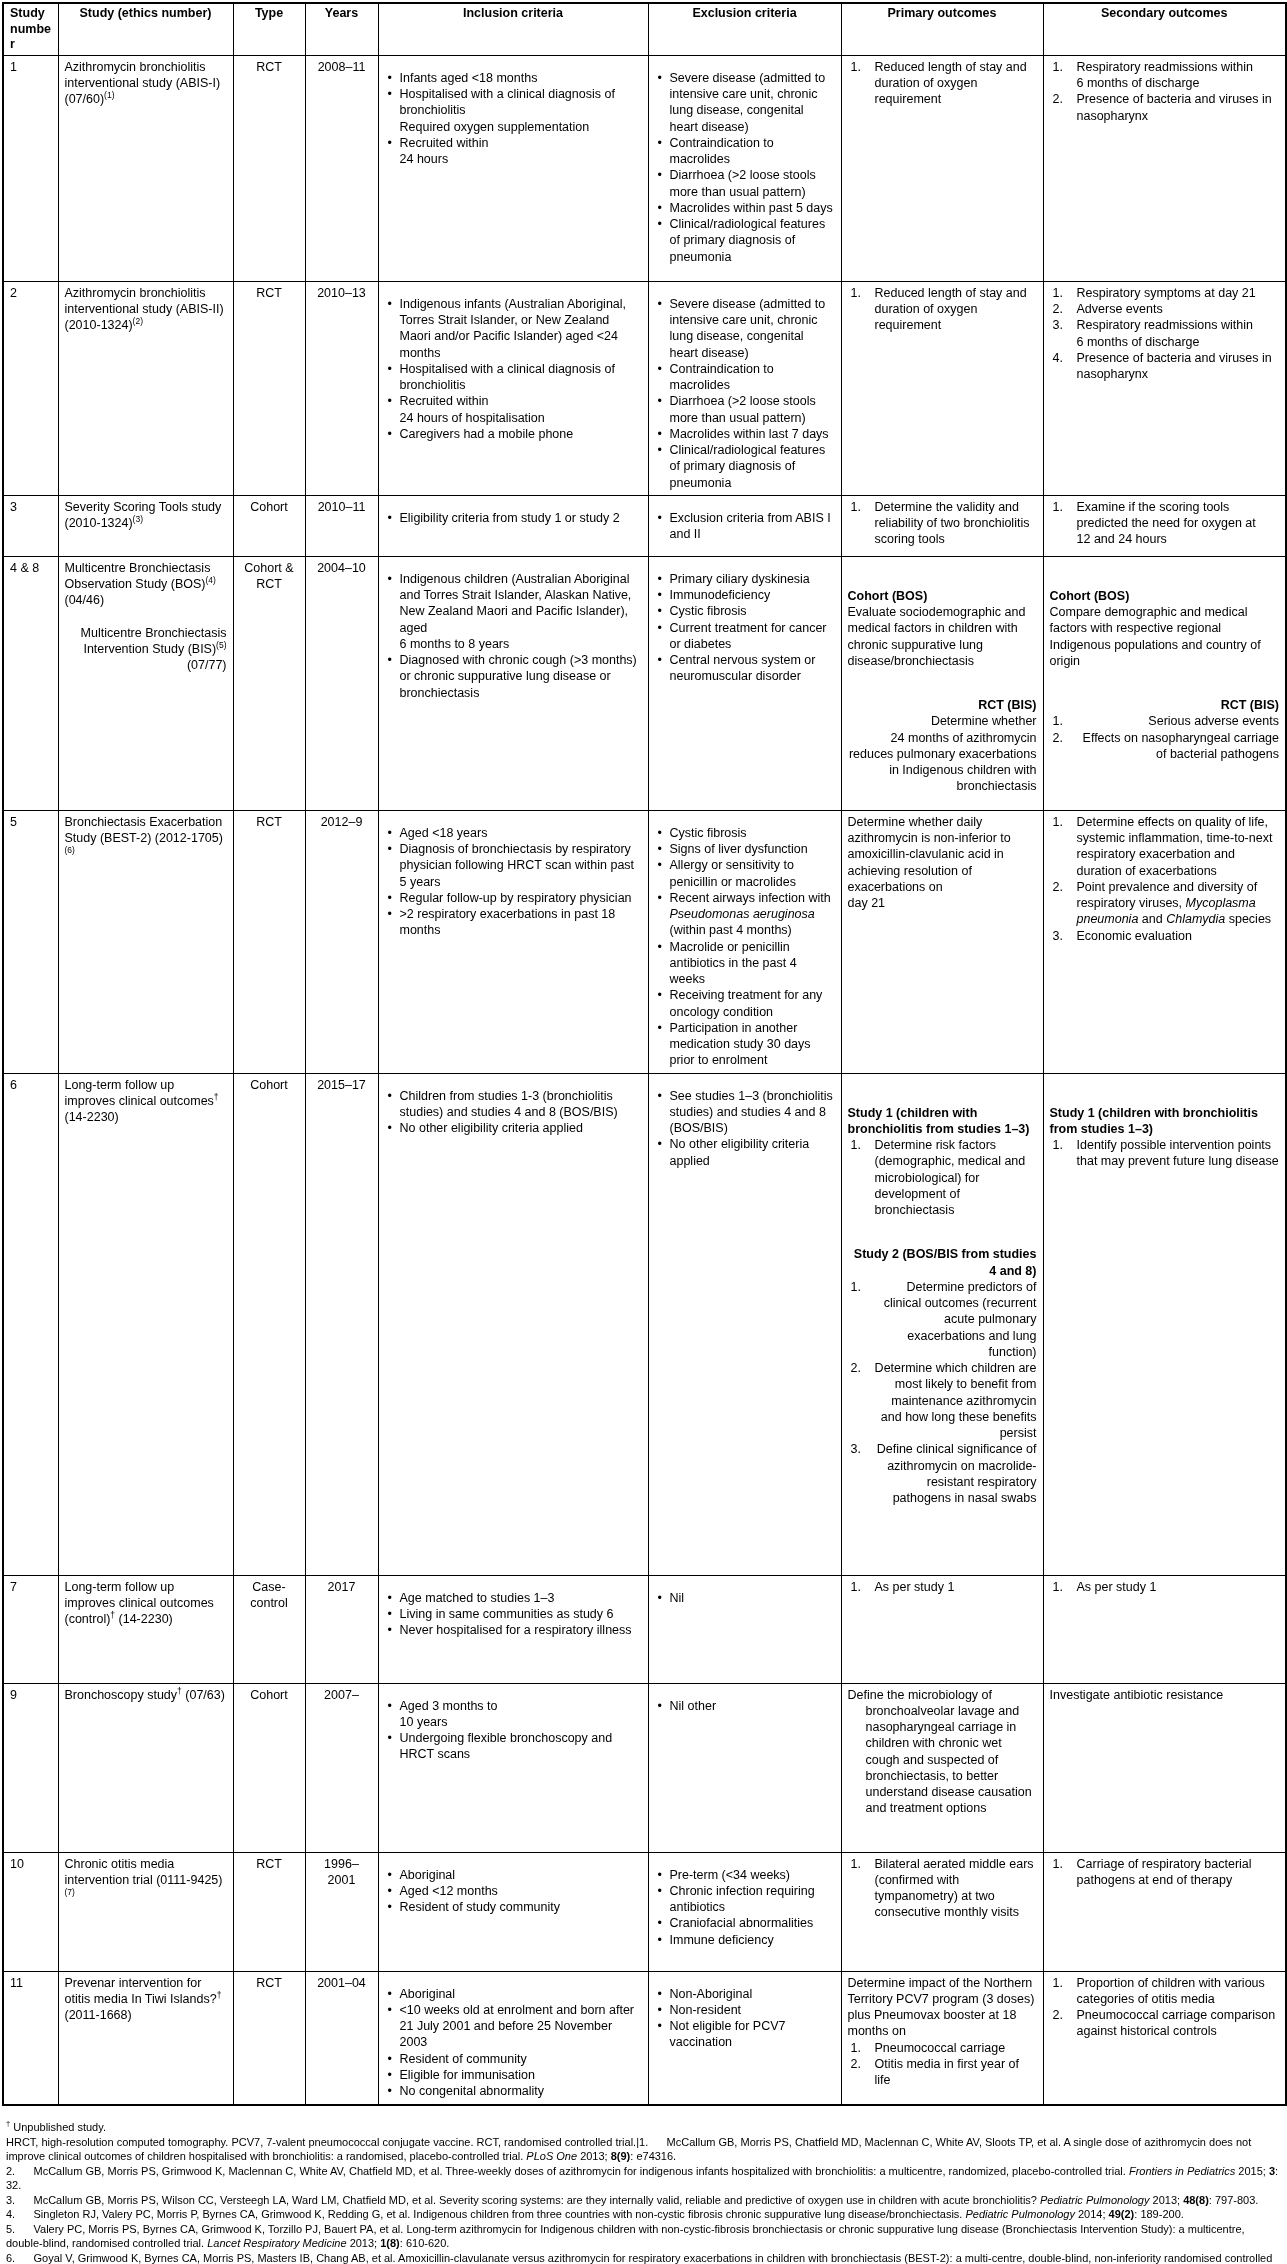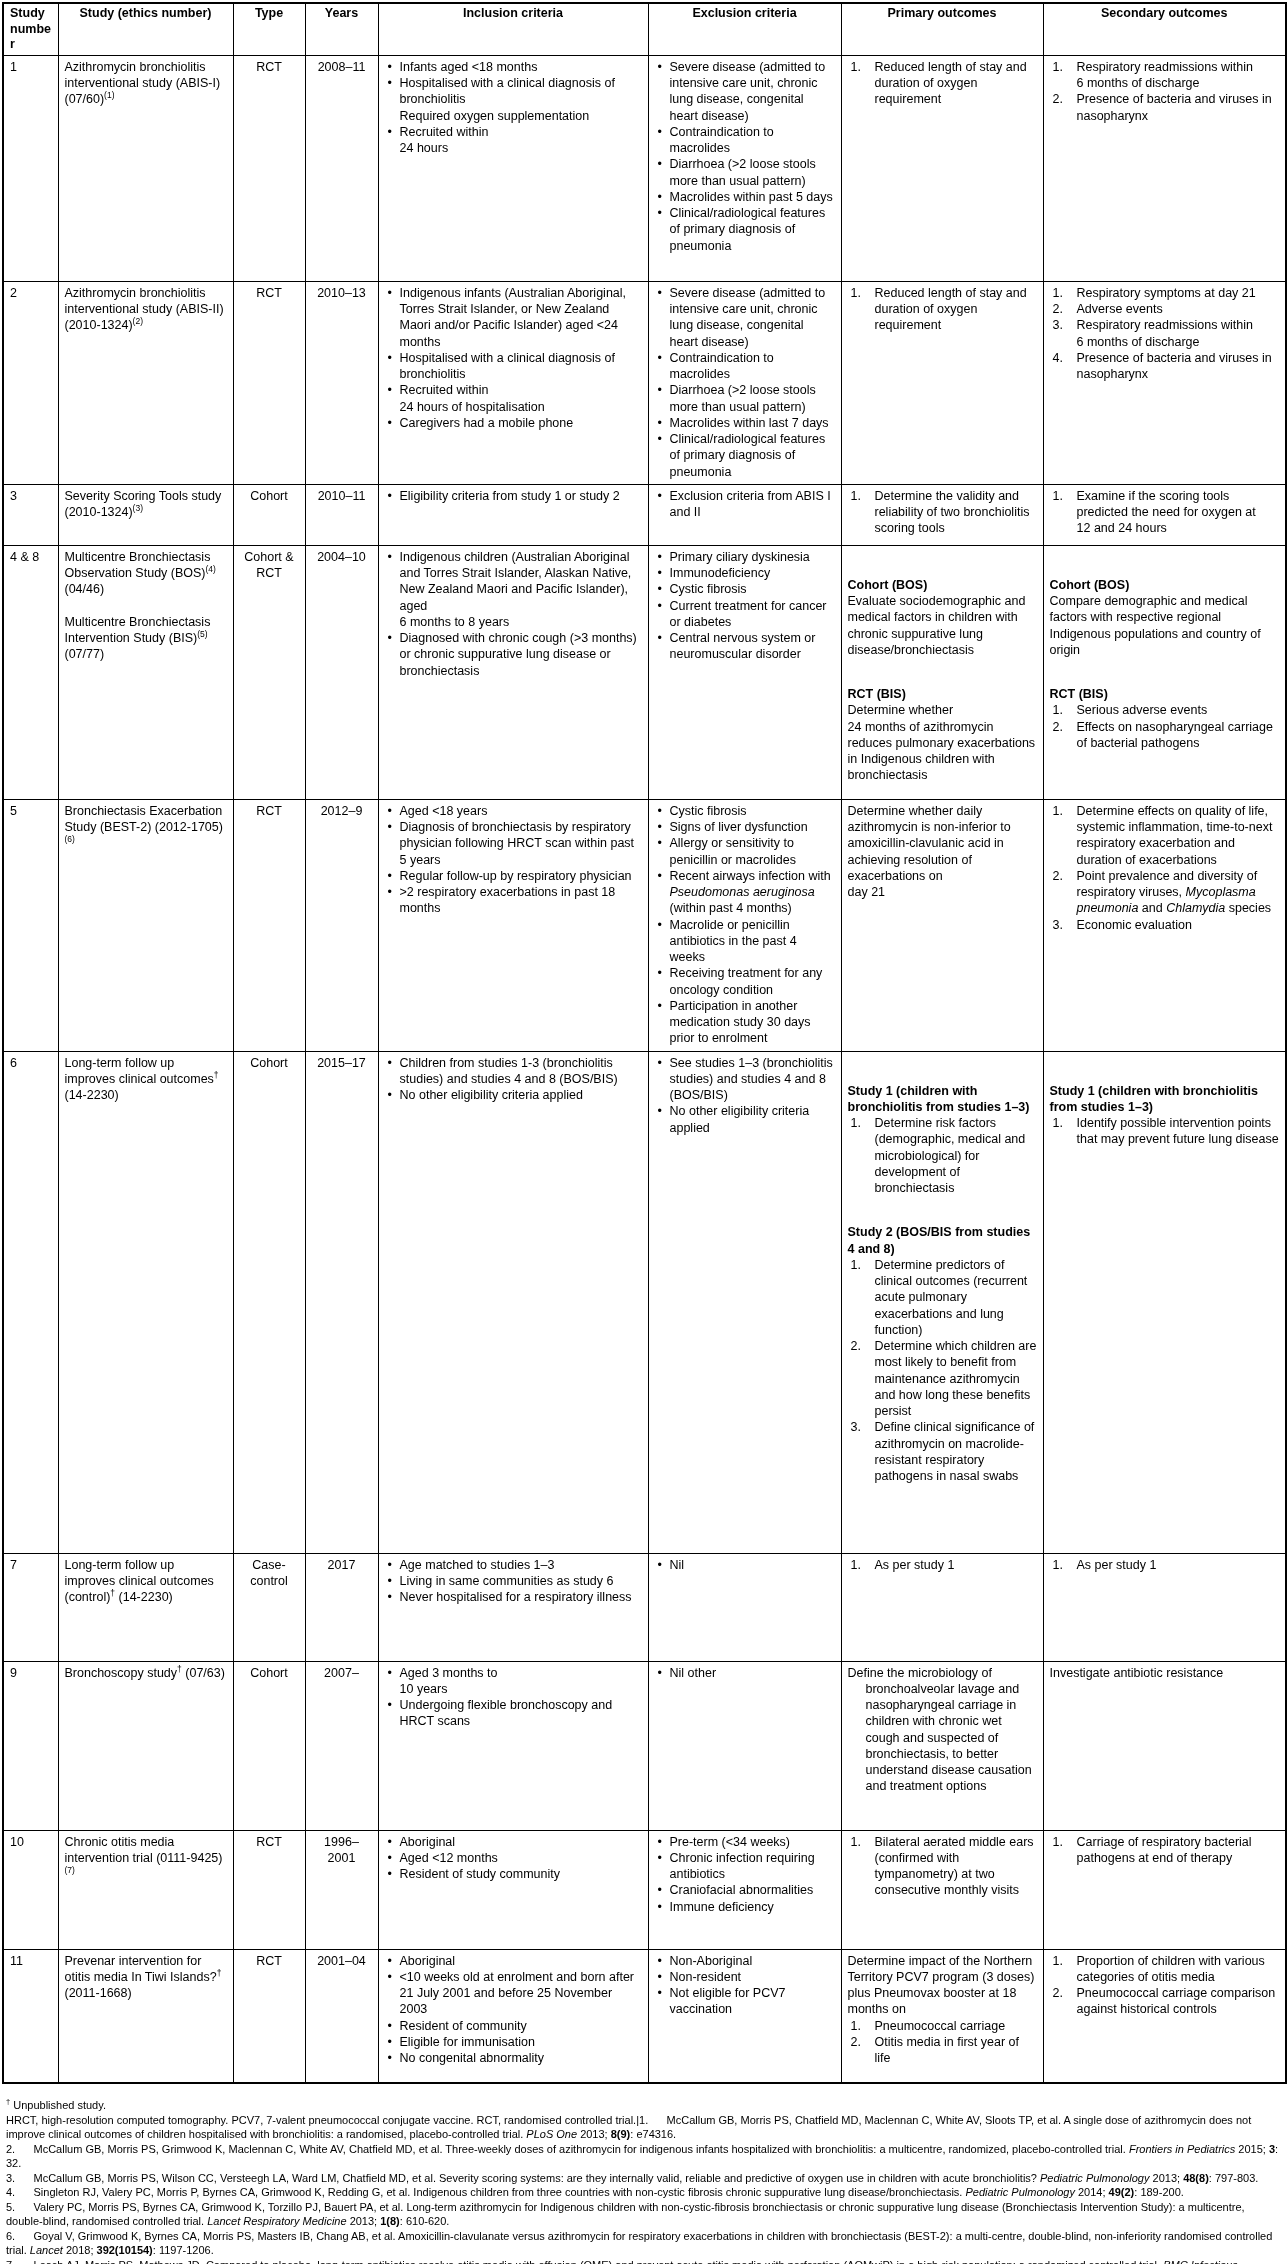--- a/index.html
+++ b/index.html
@@ -29,29 +29,29 @@
   table.studies th {
     font-weight: bold;
     text-align: center;
     padding: 2px 3px;
     line-height: 1.25;
     margin-left: 26px;
   }
   table.studies th.left { text-align: left; padding-left: 6px; }
   td.center { text-align: center; padding-left: 2px; padding-right: 2px; margin-left: 48px; }
 
-  ul.bullet-list { list-style: none; }
+  ul.bullet-list { list-style: none; margin-top: 11px; }
   ul.bullet-list > li { position: relative; padding-left: 15px; }
   ul.bullet-list > li::before { content: "\2022"; position: absolute; left: 3px; }
 
   ol.numbered-list { list-style: none; counter-reset: li; }
   ol.numbered-list > li { position: relative; padding-left: 27px; counter-increment: li; }
   ol.numbered-list > li::before { content: counter(li) "."; position: absolute; left: 3px; }
 
-  .gap { margin-top: 16px; }
+  .gap { margin-top: 16px; text-align: right; }
   .block-h { font-weight: bold; margin-top: 28px; }
   .hang { padding-left: 18px; text-indent: -18px; }
   sup { font-size: 0.68em; vertical-align: super; line-height: 0; }
   em { font-style: italic; }
   strong { font-weight: bold; }
 
   .footnotes {
     margin-top: 14px;
     font-size: 11px;
     line-height: 1.32;

